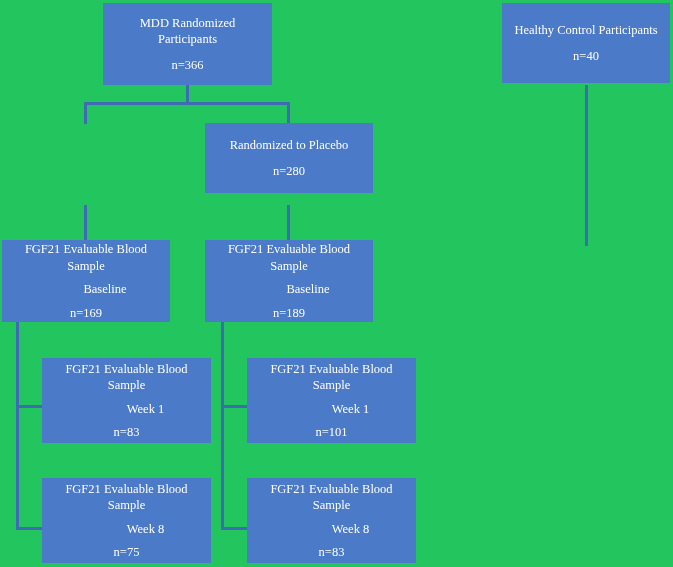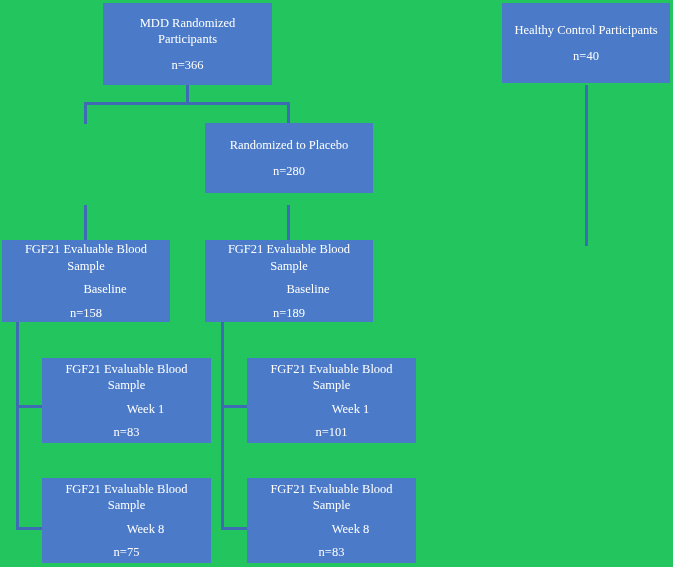--- a/index.html
+++ b/index.html
@@ -93,21 +93,21 @@
 
 
   <div class="node" style="left:205px; top:123px; width:168px; height:70px;">
     <span class="line-title">Randomized to Placebo</span>
     <span class="line-n">n=280</span>
   </div>
 
   <div class="node tight" style="left:2px; top:240px; width:168px; height:82px;">
     <span class="line-title">FGF21 Evaluable Blood Sample</span>
     <span class="line-sub">Baseline</span>
-    <span class="line-n">n=158</span>
+    <span class="line-n">n=169</span>
   </div>
 
   <div class="node tight" style="left:205px; top:240px; width:168px; height:82px;">
     <span class="line-title">FGF21 Evaluable Blood Sample</span>
     <span class="line-sub">Baseline</span>
     <span class="line-n">n=189</span>
   </div>
 
 
   <div class="node tight" style="left:42px; top:358px; width:169px; height:85px;">

